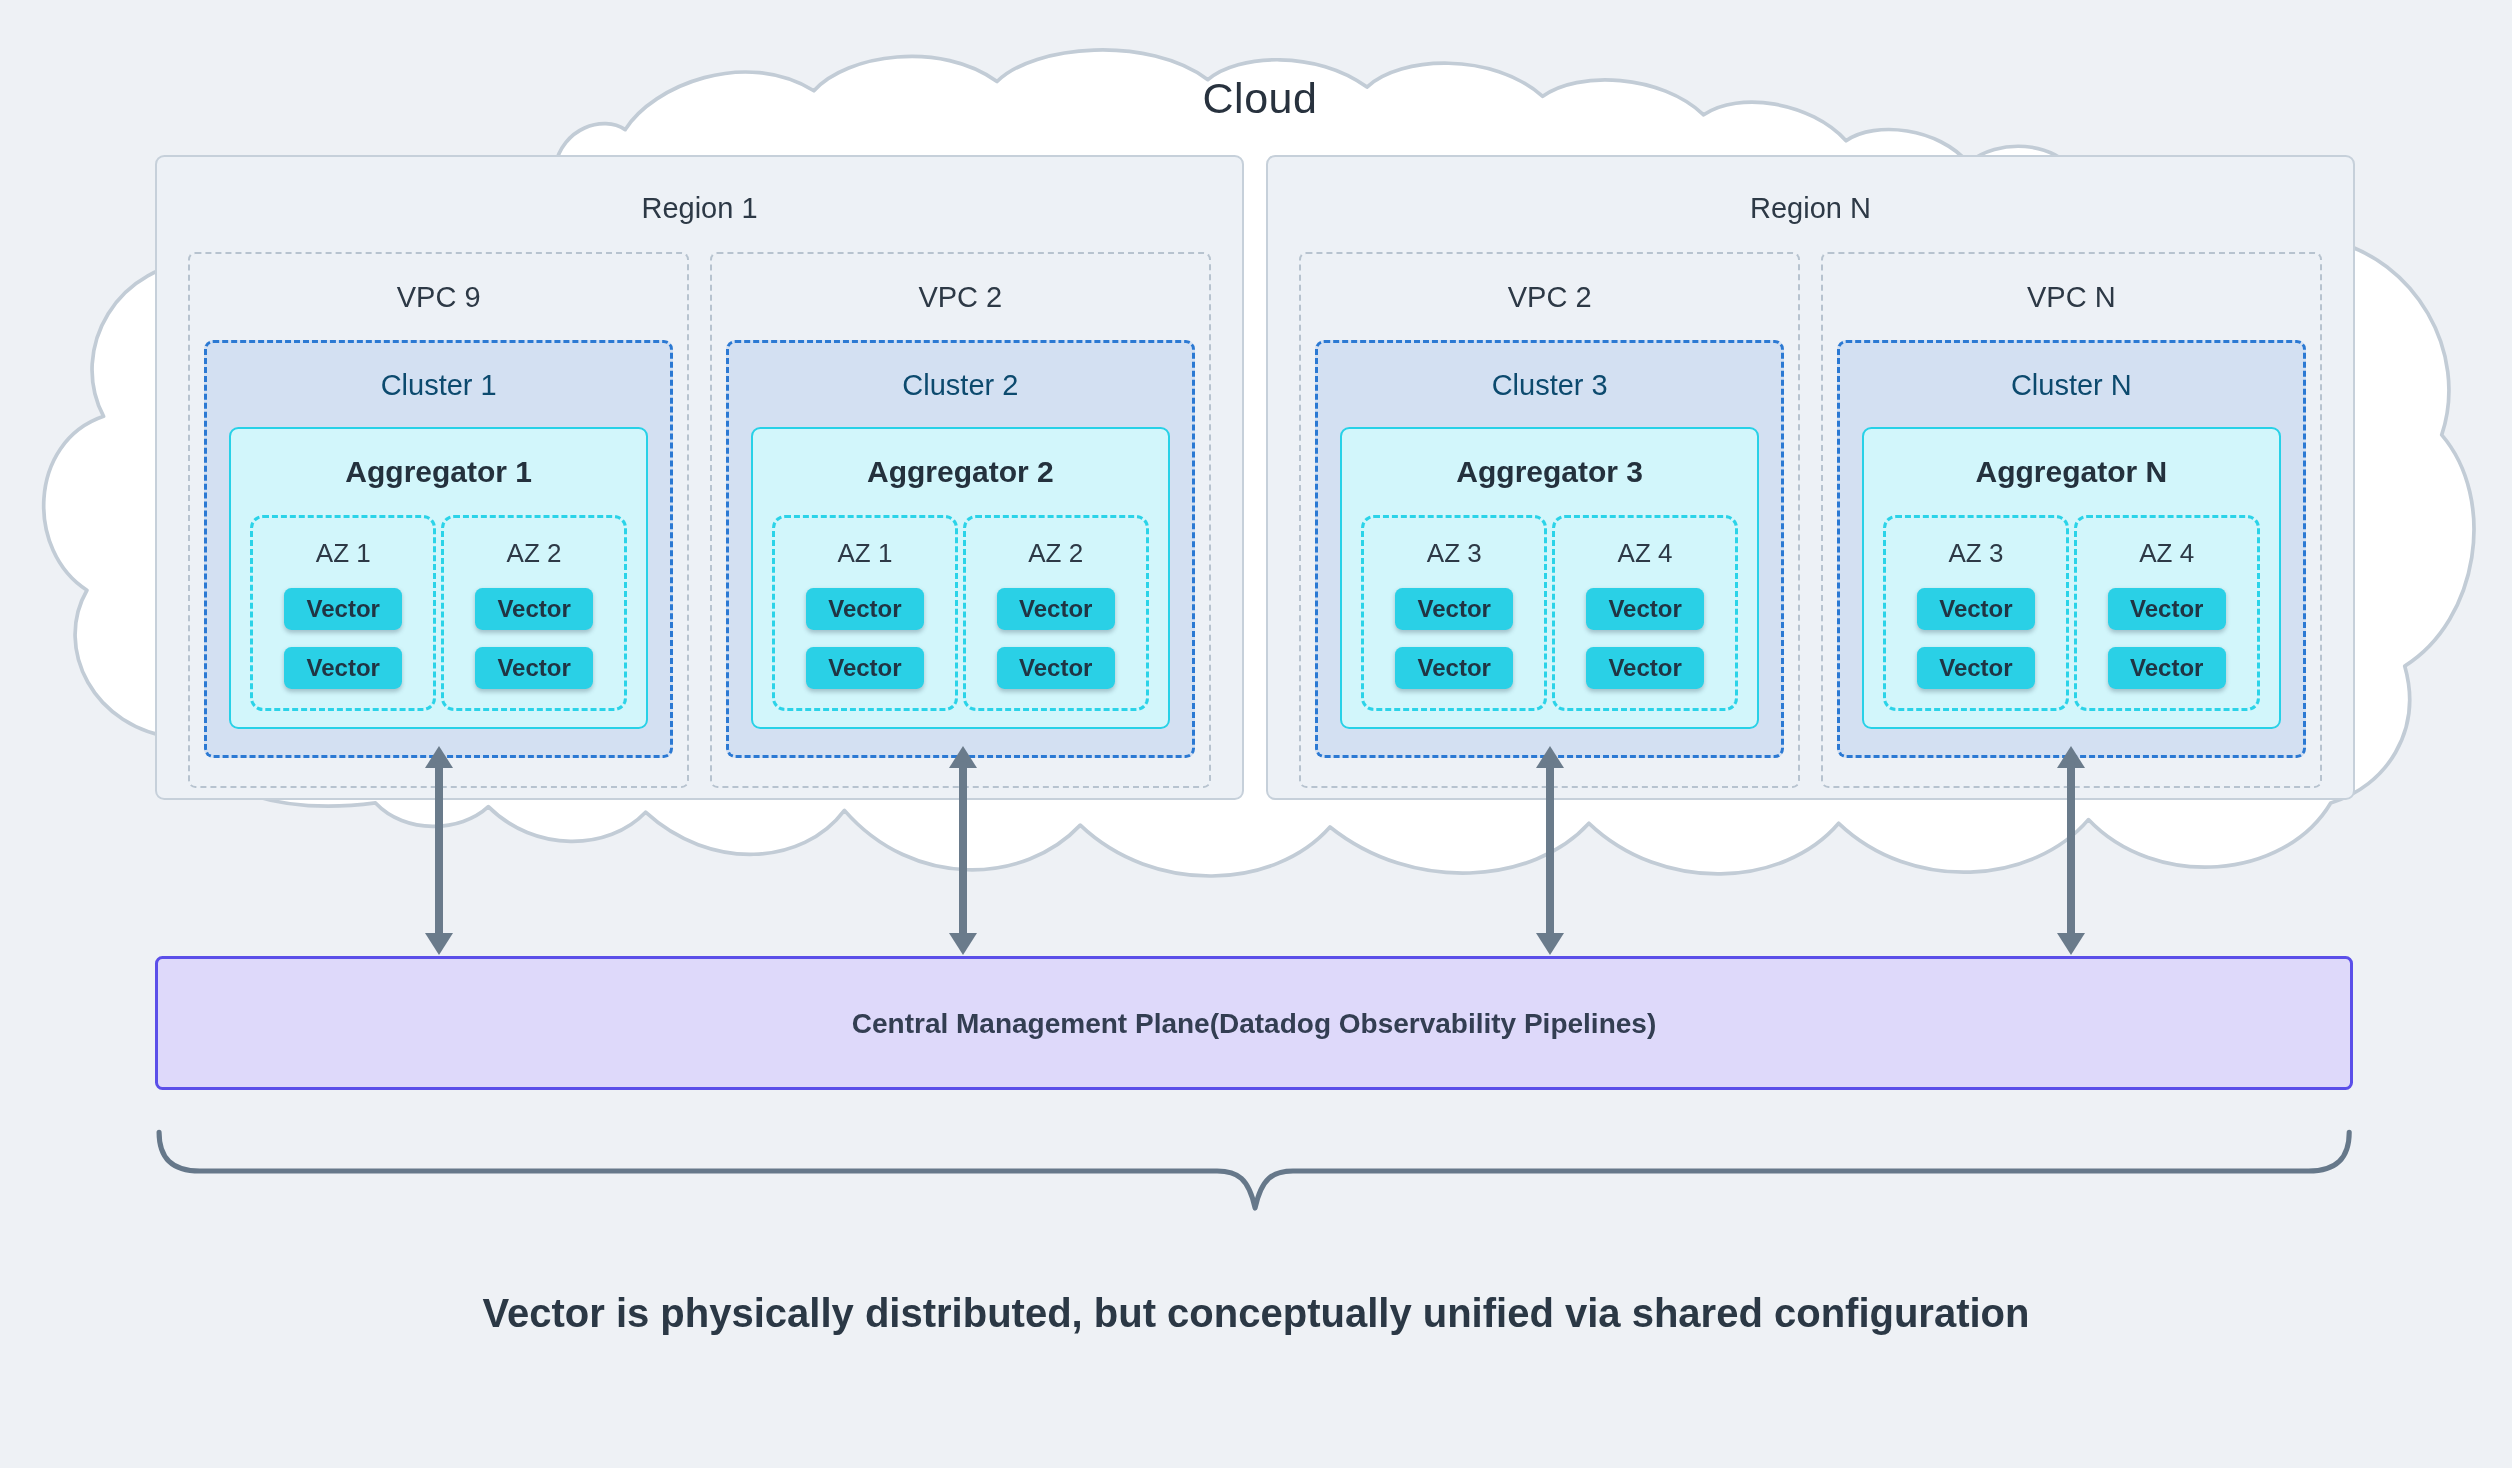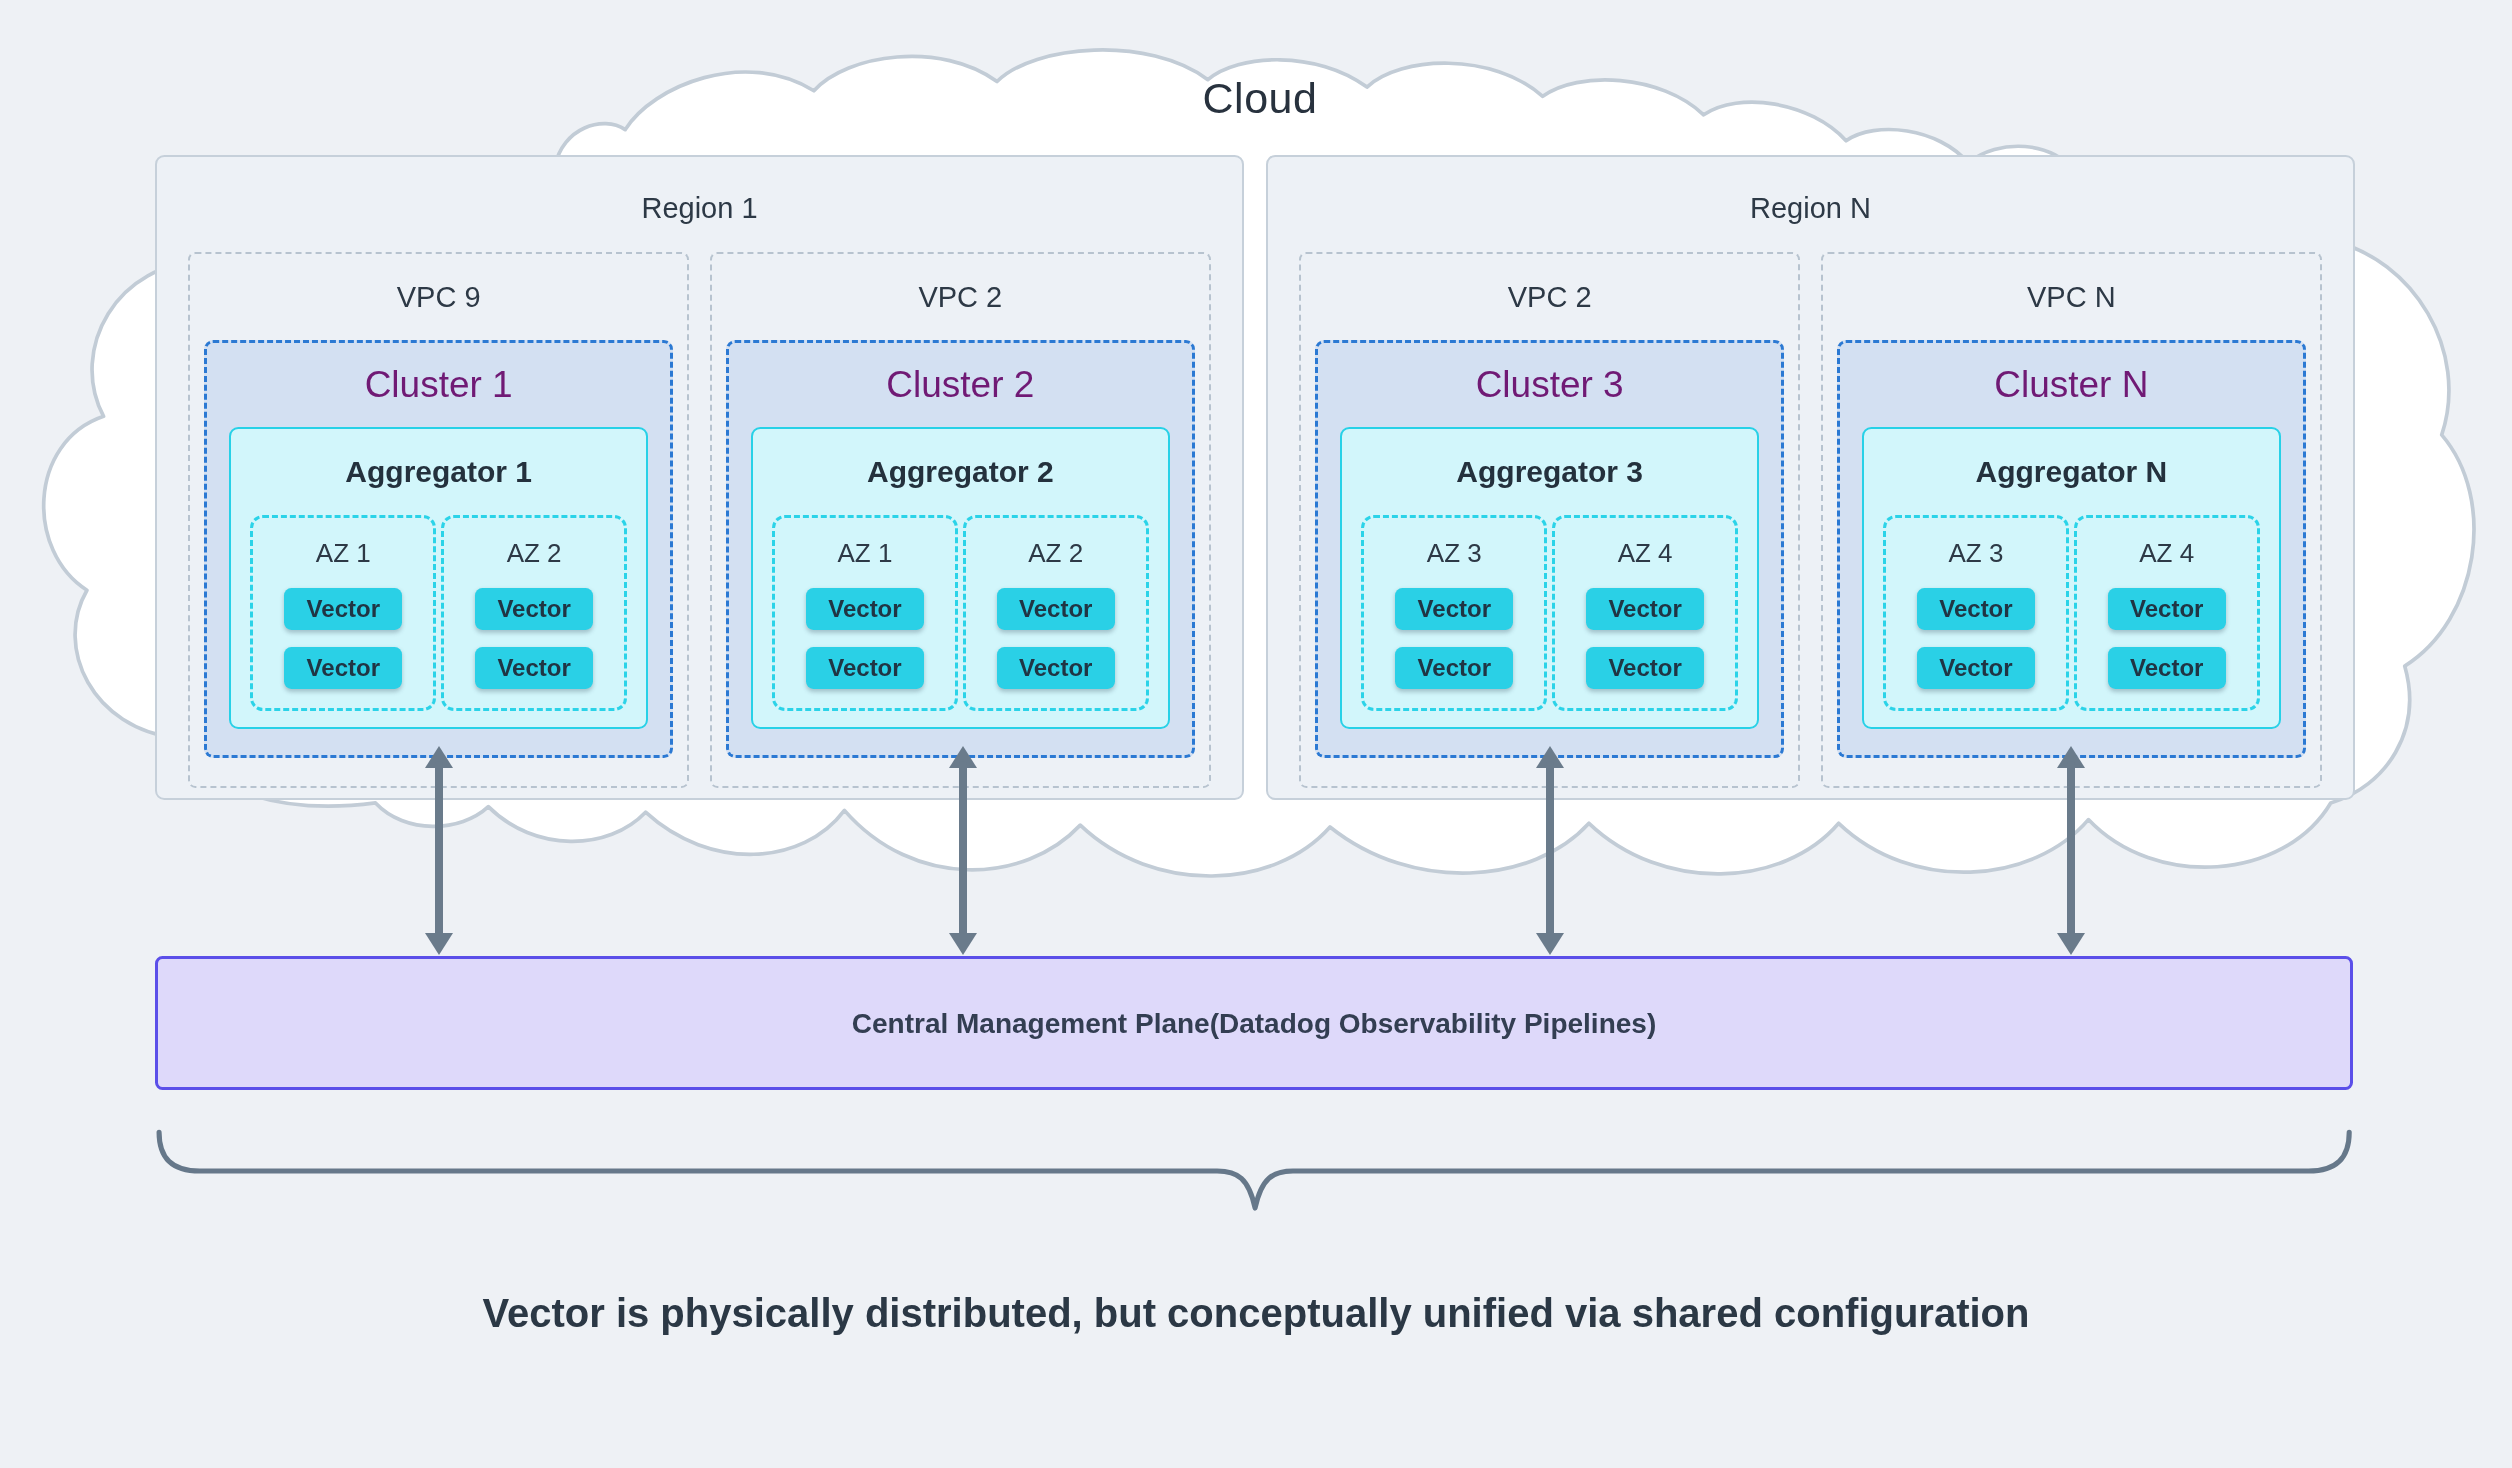--- a/index.html
+++ b/index.html
@@ -46,33 +46,33 @@
     font-size:29px;color:#2d3946;
   }
   .cluster{
     box-sizing:border-box;height:418px;
     background:#d3e0f2;
     border:3.7px dashed #2b79d3;border-radius:9.2px;
     padding:0 22px;
   }
   .cluster-title{
     height:84px;display:flex;align-items:center;justify-content:center;
-    font-size:37px;color:#701a75;
+    font-size:29px;color:#0c4a6e;
   }
   .agg{
     box-sizing:border-box;height:302px;
     background:#d2f6fb;
     border:2.8px solid #27d1e7;border-radius:9.2px;
     padding:0 19.4px;
   }
   .agg-title{
     height:86px;display:flex;align-items:center;justify-content:center;
     font-size:30px;font-weight:700;color:#24313d;
   }
-  .az-row{display:flex;gap:5px;height:196px;}
+  .az-row{display:flex;gap:5px;height:196px;justify-content:flex-end;}
   .az{
     flex:1;box-sizing:border-box;
     border:3.2px dashed #2bd3e8;border-radius:13px;
     display:flex;flex-direction:column;align-items:center;
   }
   .az-title{
     height:70px;display:flex;align-items:center;justify-content:center;
     font-size:26px;color:#2d3946;
   }
   .vector-btn{

